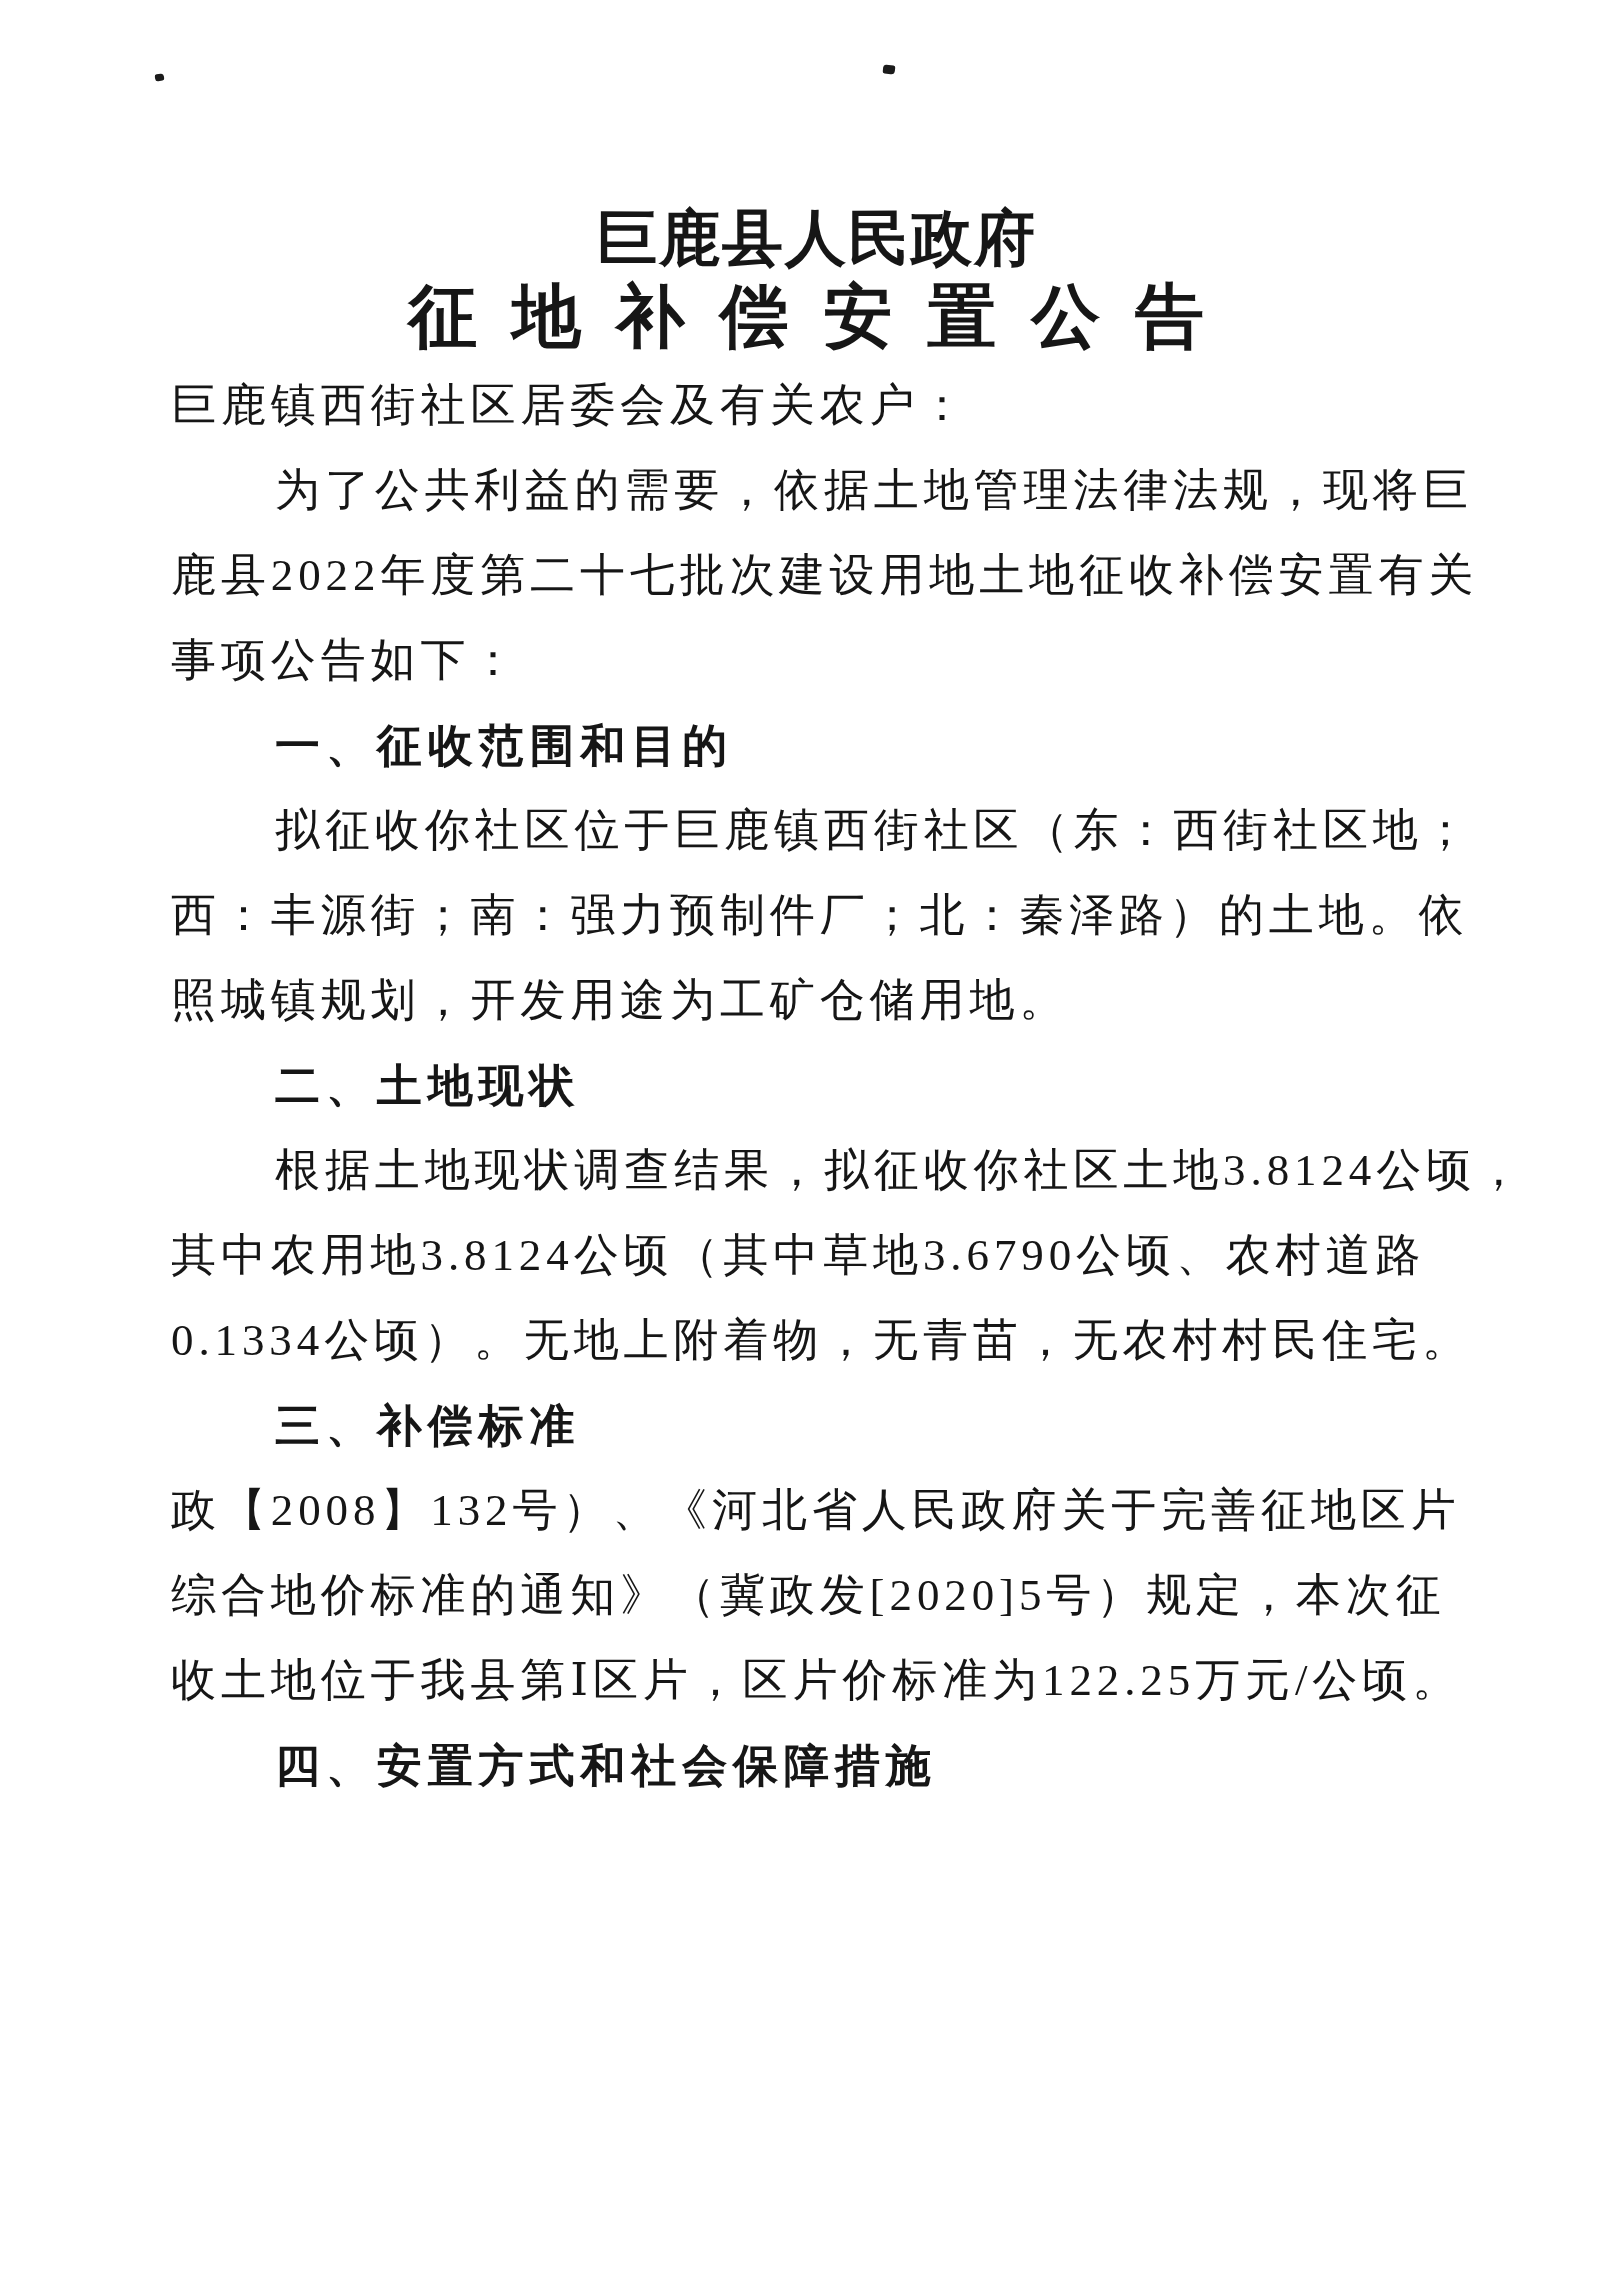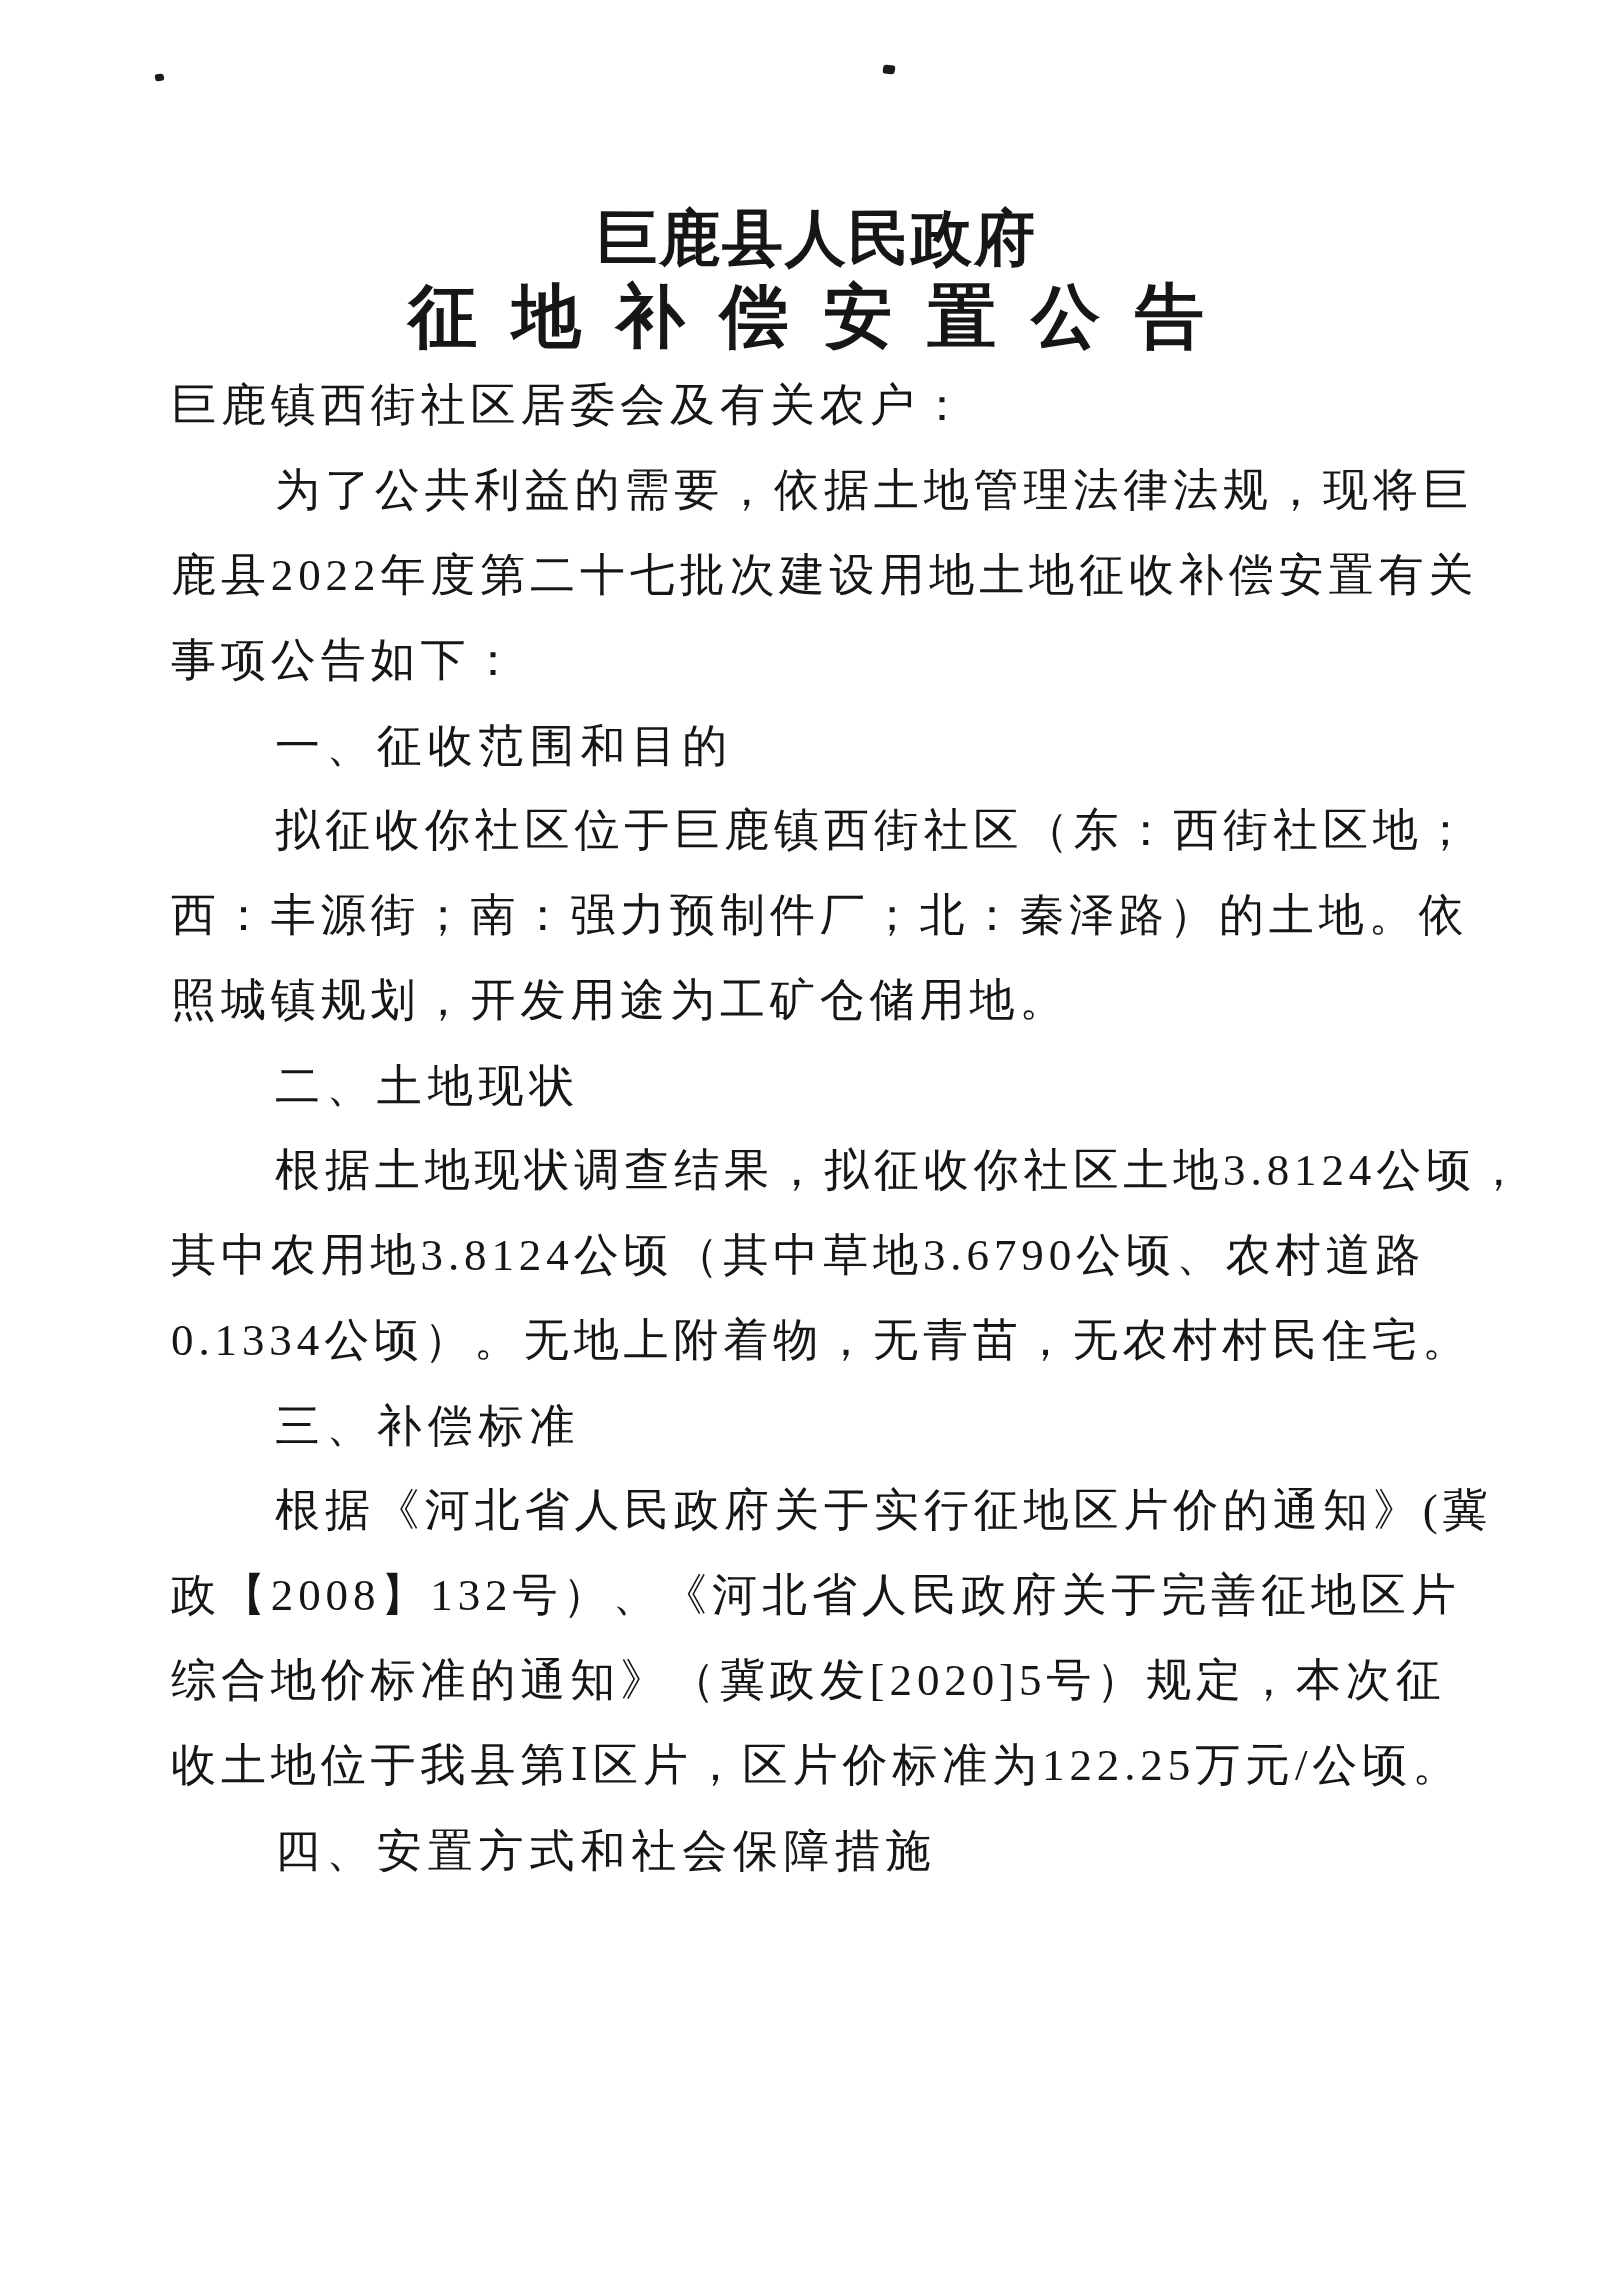--- a/index.html
+++ b/index.html
@@ -51,21 +51,21 @@
   .line {
     height: 85px;
     line-height: 85px;
     white-space: nowrap;
   }
   .line--indent {
     padding-left: 104px;
   }
   .line--heading {
     padding-left: 104px;
-    font-weight: 400;
+    font-weight: 700;
     font-family: "Liberation Sans", "DejaVu Sans", sans-serif;
     letter-spacing: 5.9px;
   }
   .speck {
     position: absolute;
     background: #1b1b1b;
   }
   .speck-1 {
     left: 155px;
     top: 74px;
@@ -101,21 +101,20 @@
     <div class="line">事项公告如下：</div>
     <div class="line line--heading">一、征收范围和目的</div>
     <div class="line line--indent">拟征收你社区位于巨鹿镇西街社区（东：西街社区地；</div>
     <div class="line">西：丰源街；南：强力预制件厂；北：秦泽路）的土地。依</div>
     <div class="line">照城镇规划，开发用途为工矿仓储用地。</div>
     <div class="line line--heading">二、土地现状</div>
     <div class="line line--indent">根据土地现状调查结果，拟征收你社区土地3.8124公顷，</div>
     <div class="line">其中农用地3.8124公顷（其中草地3.6790公顷、农村道路</div>
     <div class="line">0.1334公顷）。无地上附着物，无青苗，无农村村民住宅。</div>
     <div class="line line--heading">三、补偿标准</div>
-    <div class="line line--indent">根据《河北省人民政府关于实行征地区片价的通知》(冀</div>
     <div class="line">政【2008】132号）、《河北省人民政府关于完善征地区片</div>
     <div class="line">综合地价标准的通知》（冀政发[2020]5号）规定，本次征</div>
     <div class="line">收土地位于我县第Ⅰ区片，区片价标准为122.25万元/公顷。</div>
     <div class="line line--heading">四、安置方式和社会保障措施</div>
   </div>
 
 </div>
 
 
 </body></html>

